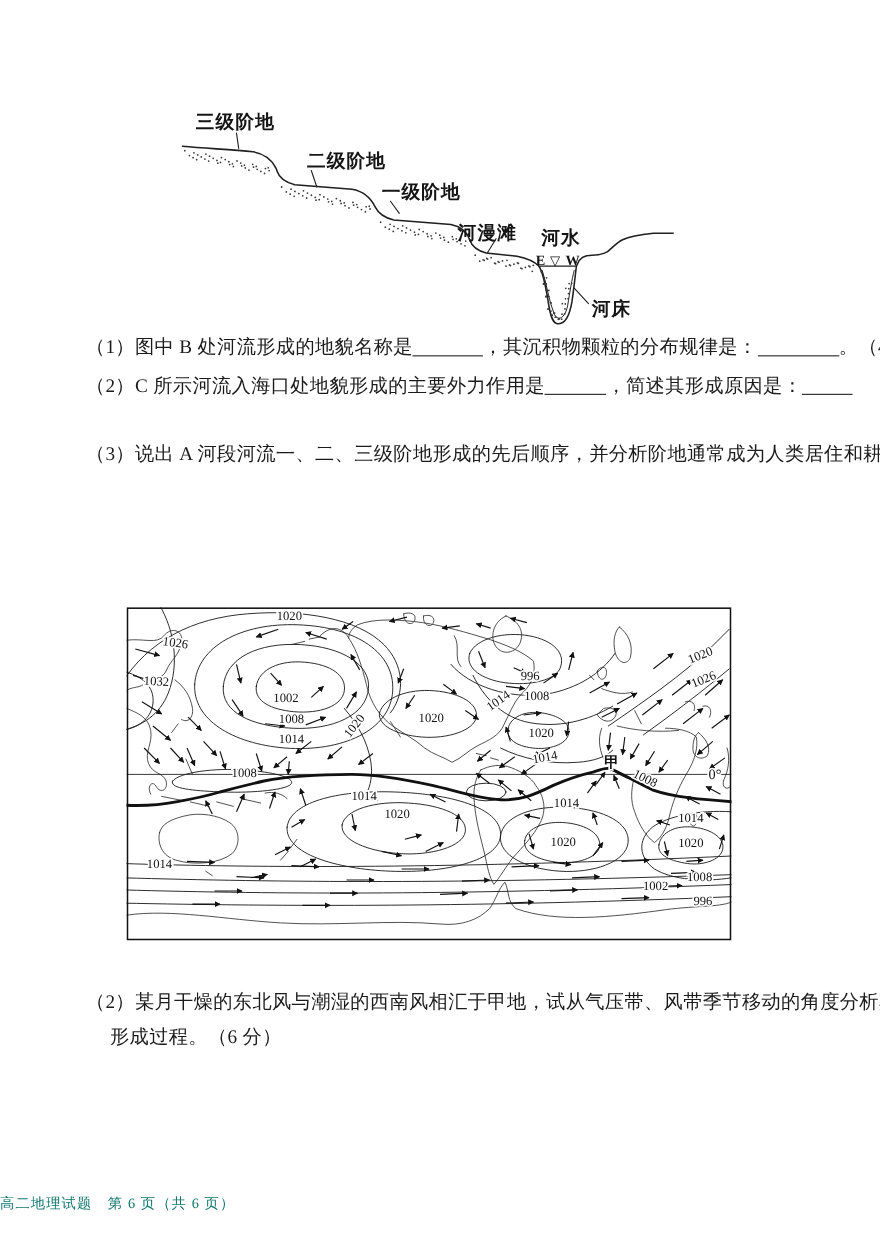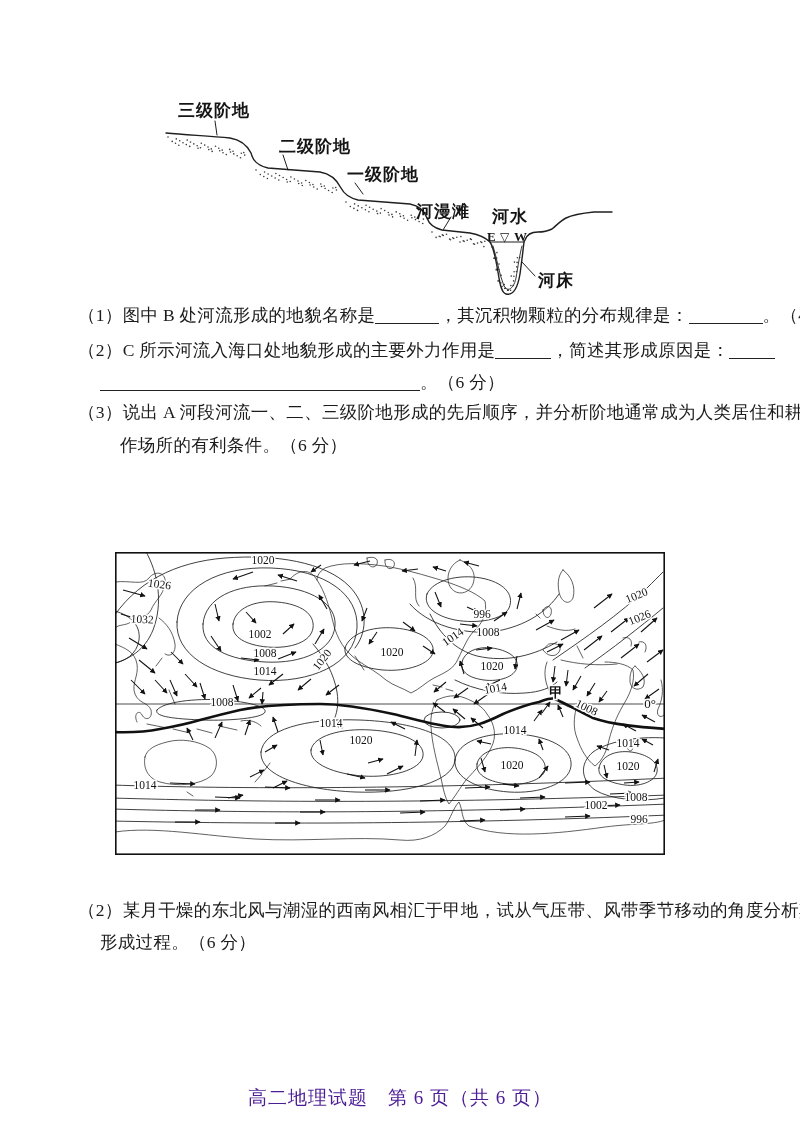--- a/index.html
+++ b/index.html
@@ -4,22 +4,22 @@
 <style>
   html,body{margin:0;padding:0;}
   body{width:800px;height:1132px;background:#ffffff;position:relative;overflow:hidden;
        font-family:"Liberation Serif","DejaVu Serif",serif;color:#1b1b1b;}
   .page{position:absolute;inset:0;background:#fff;margin-top:40px;}
   .qline{position:absolute;white-space:nowrap;font-size:17.5px;line-height:1.3;
          letter-spacing:.3px;color:#1b1b1b;}
   .blank{display:inline-block;border-bottom:1.6px solid #222;height:15px;
          vertical-align:baseline;transform:translateY(3px);}
   .figure{position:absolute;}
-  .footer{position:absolute;left:0;right:0;text-align:center;font-size:19px;
-          letter-spacing:1px;color:#4c1d95;}
+  .footer{position:absolute;left:0;right:0;text-align:left;font-size:13px;
+          letter-spacing:1px;color:#0f766e;}
   svg text{font-family:"Liberation Serif","DejaVu Serif",serif;}
 </style>
 </head>
 <body>
 
 <div class="page">
 
   <svg class="figure" style="left:148px;top:50px" width="470" height="215" viewBox="0 0 470 215">
     <g id="terrace-geom" stroke="#1f1f1f" fill="none" stroke-width="1.4" stroke-linecap="round">
 
@@ -224,23 +224,21 @@
         <text x="344" y="132" font-size="17" letter-spacing="1" font-weight="600">河水</text>
         <text x="339" y="151" font-size="13" letter-spacing="1" font-weight="600">E</text>
         <text x="352" y="151" font-size="12" letter-spacing="1" font-weight="600">▽</text>
         <text x="366" y="151" font-size="13" letter-spacing="1" font-weight="600">W</text>
         <text x="390" y="196" font-size="17" letter-spacing="1" font-weight="600">河床</text>
       </g>
   </svg>
 
   <div class="qline" style="left:78px;top:264px"><span>（1）图中 B 处河流形成的地貌名称是</span><span class="blank" style="width: 64px;"></span><span>，其沉积物颗粒的分布规律是：</span><span class="blank" style="width: 74px;"></span><span>。（4 分）</span></div>
   <div class="qline" style="left:78px;top:299px"><span>（2）C 所示河流入海口处地貌形成的主要外力作用是</span><span class="blank" style="width: 56px;"></span><span>，简述其形成原因是：</span><span class="blank" style="width: 46px;"></span></div>
-  <div class="qline" style="left:100px;top:331px"><span class="blank" style="width: 320px;"></span><span>。（6 分）</span></div>
   <div class="qline" style="left:78px;top:361px"><span>（3）说出 A 河段河流一、二、三级阶地形成的先后顺序，并分析阶地通常成为人类居住和耕</span></div>
-  <div class="qline" style="left:120px;top:394px"><span>作场所的有利条件。（6 分）</span></div>
 
 
   <svg class="figure" style="left:115px;top:512px" width="550" height="303" viewBox="0 0 550 303">
     <defs>
       <marker id="ah" markerWidth="7" markerHeight="7" refX="4.6" refY="2.6" orient="auto">
         <path d="M0,0 L5.2,2.6 L0,5.2 Z" fill="#111"></path>
       </marker>
     </defs>
 
     <g id="coasts" stroke="#2c2c2c" stroke-width="0.75" fill="none" stroke-linecap="round">

